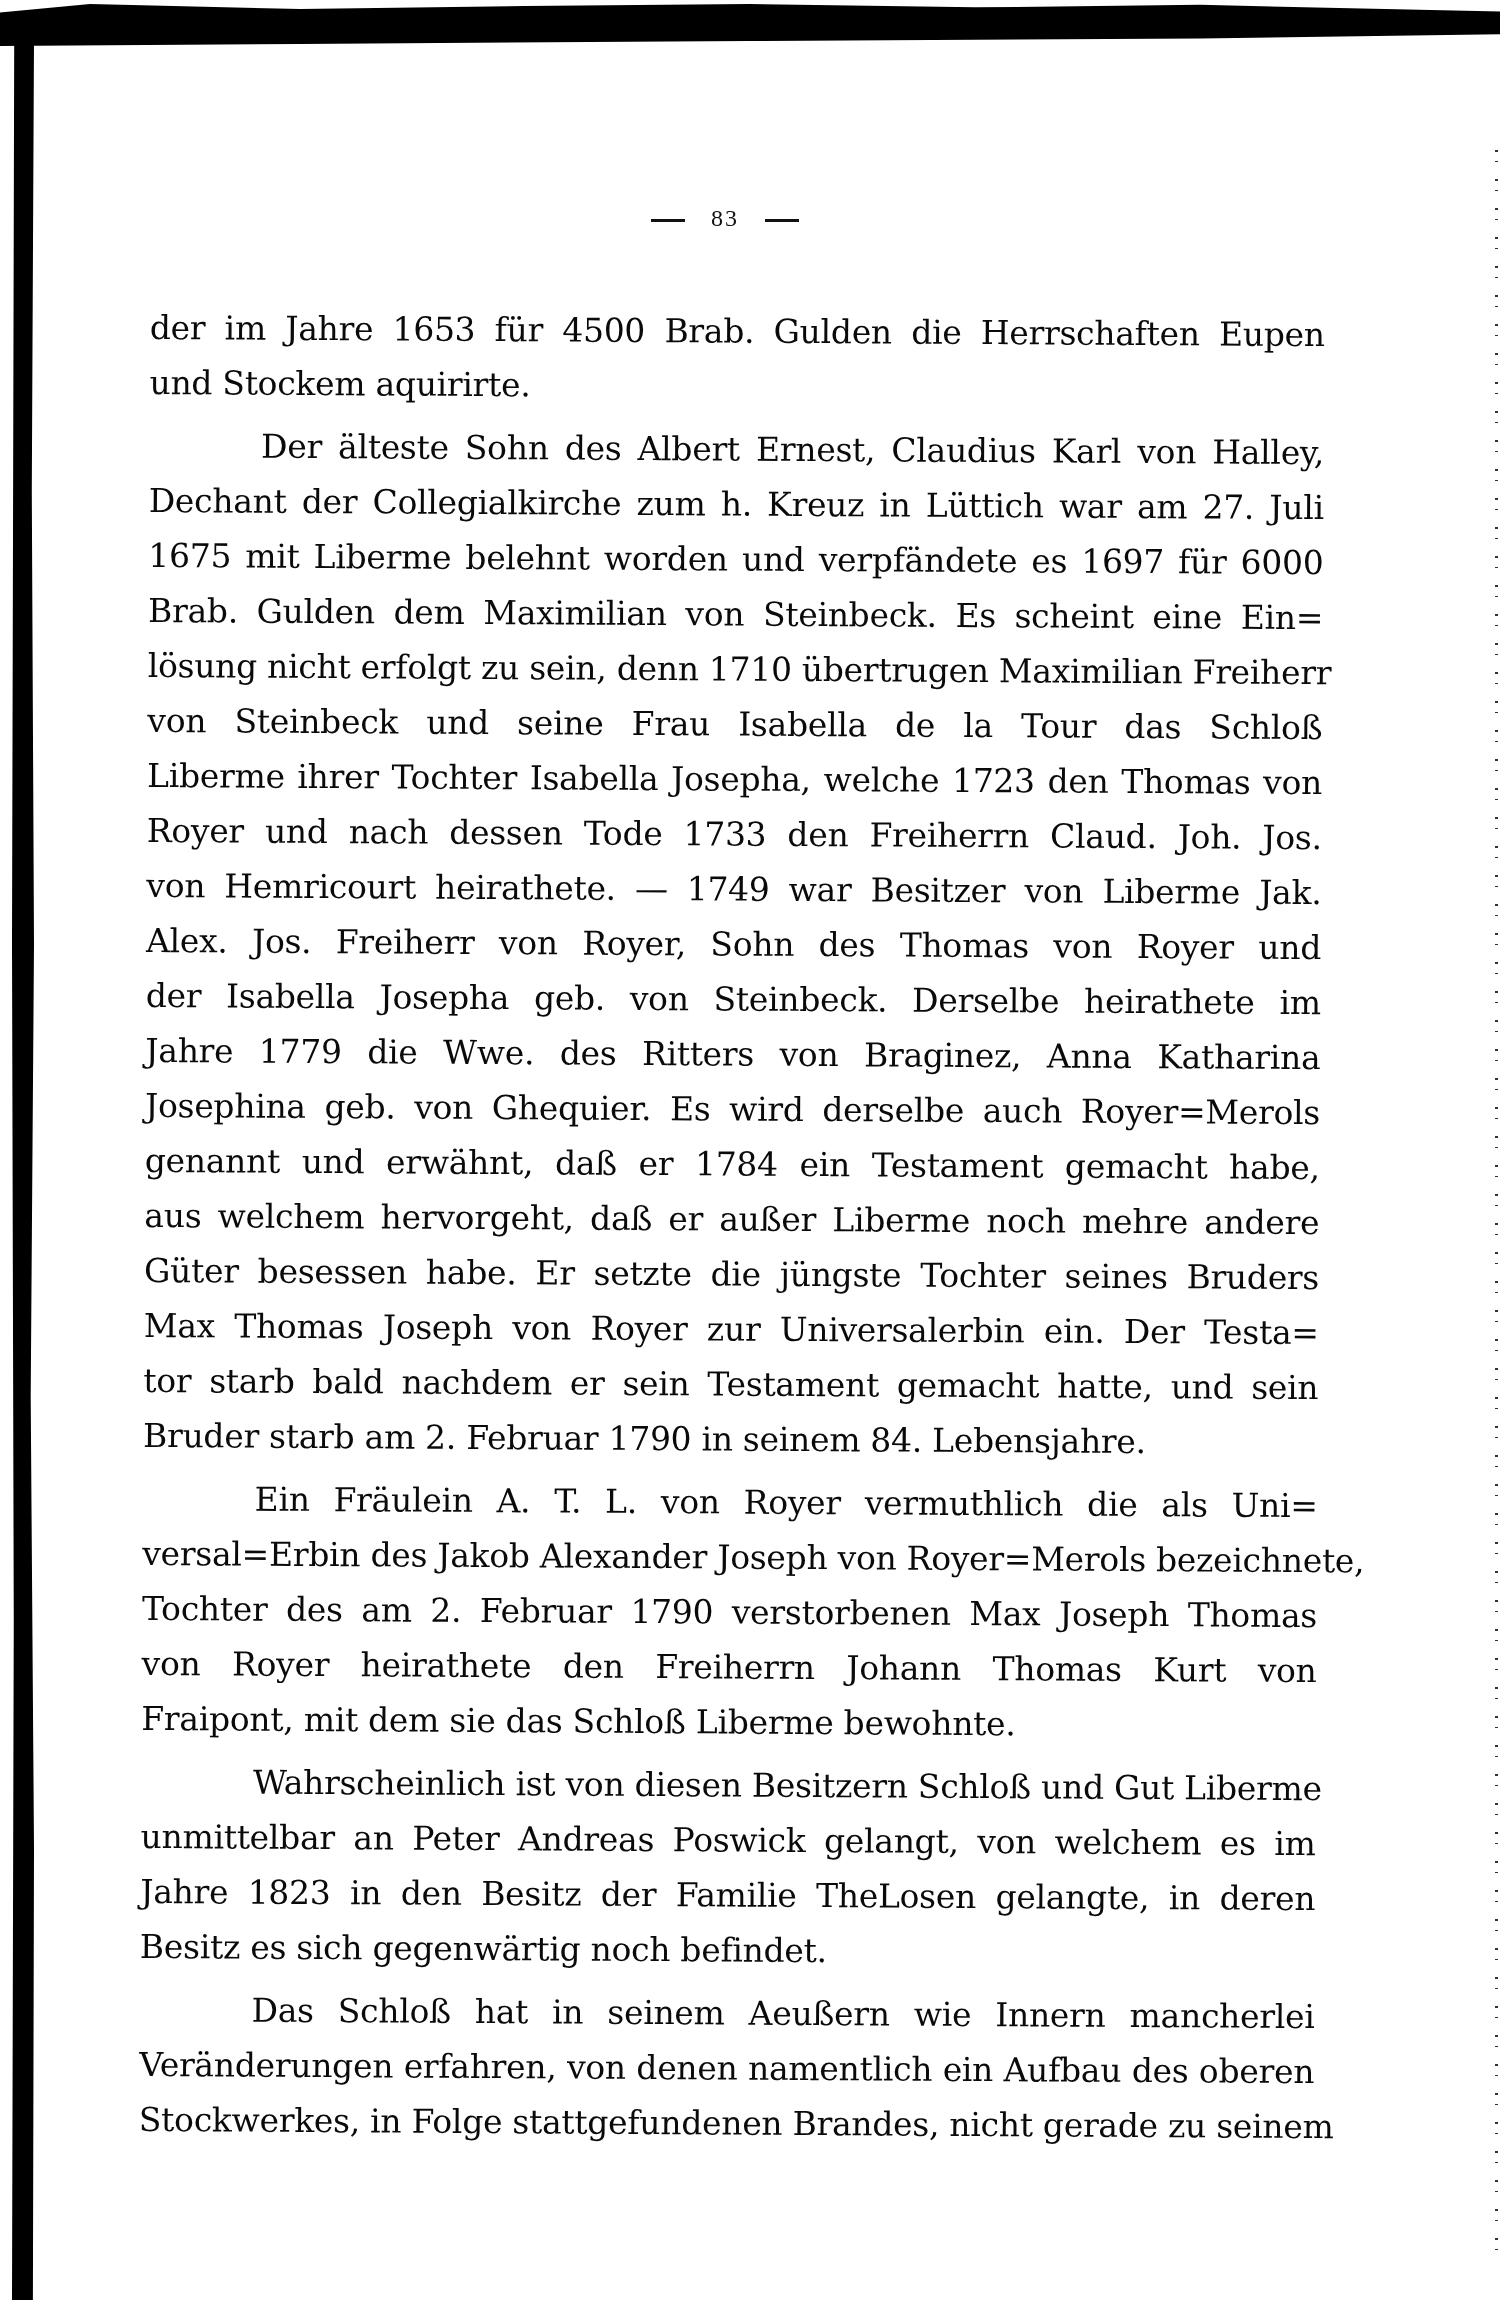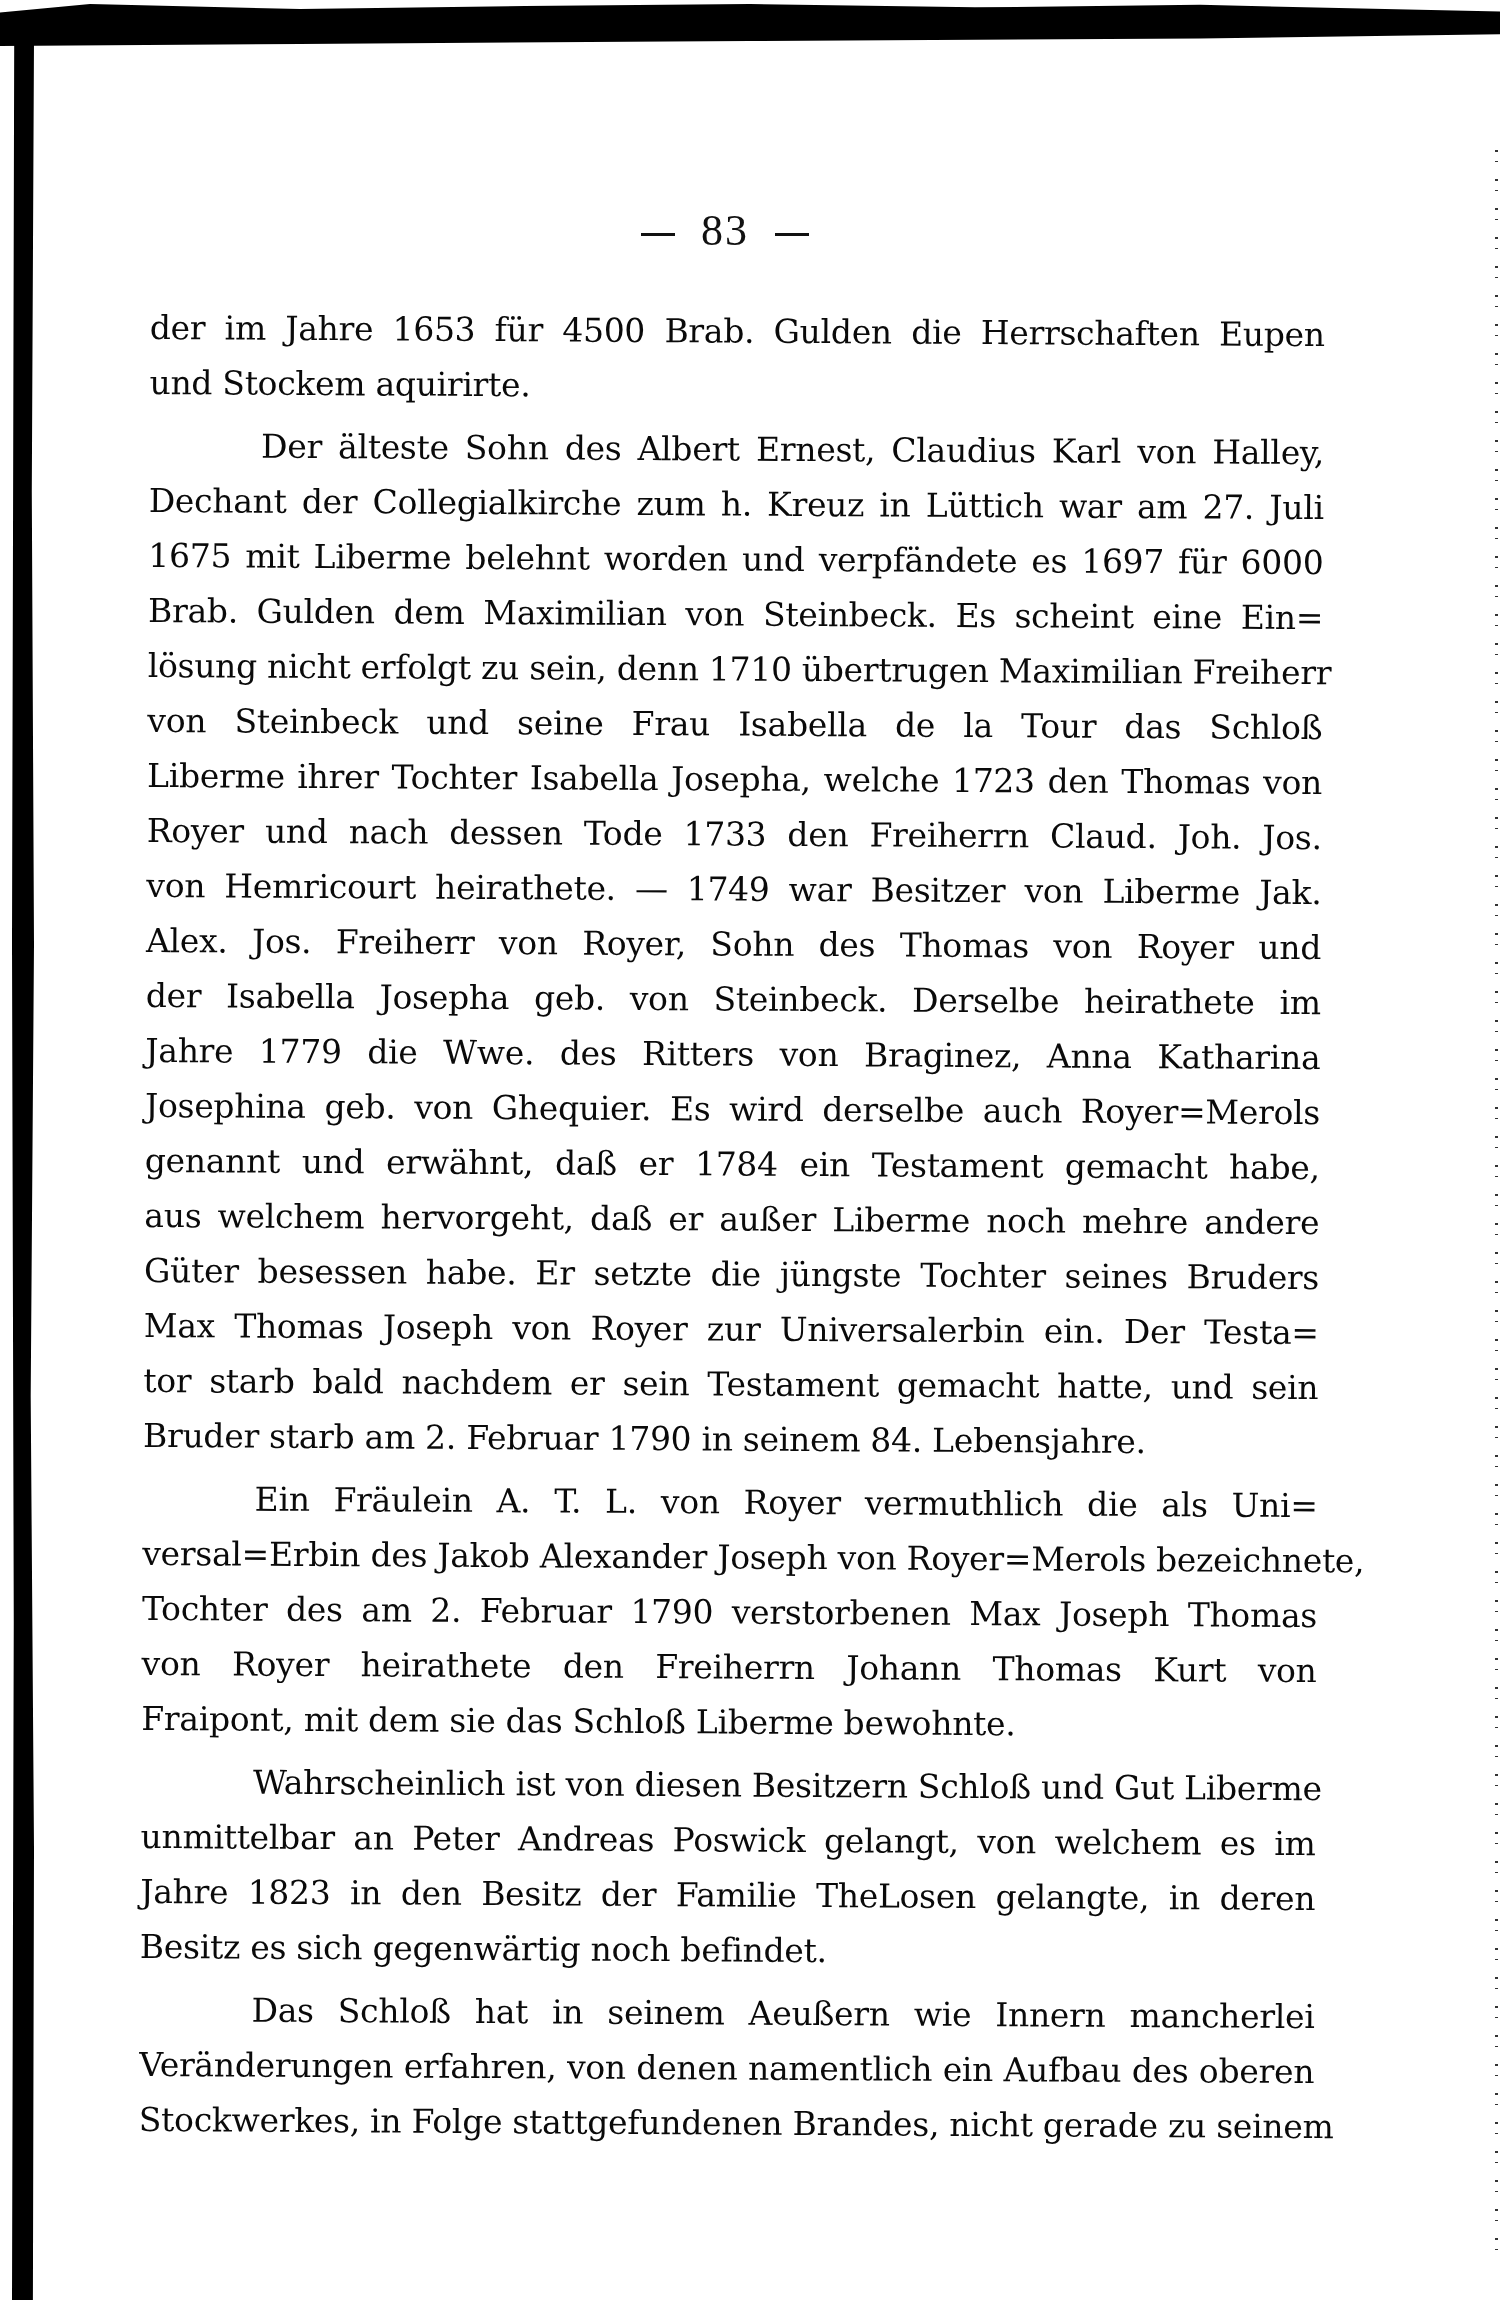--- a/index.html
+++ b/index.html
@@ -12,21 +12,21 @@
     position:absolute; left:12px; top:40px; width:22px; height:2260px; background:#000;
     clip-path: polygon(10% 0, 100% 0, 90% 20%, 100% 40%, 85% 60%, 100% 80%, 95% 100%, 0 100%, 8% 70%, 0 40%);
   }
   .right-speckle {
     position:absolute; left:1495px; top:150px; width:3px; height:2100px;
     background: repeating-linear-gradient(to bottom, #000 0 2px, transparent 2px 11px, #000 11px 12px, transparent 12px 29px);
     opacity:0.8;
   }
   .page-number {
     position:absolute; top:205px; left:0; width:1450px; text-align:center;
-    font-family:"Liberation Serif", serif; font-size:44px; color:#111; letter-spacing:2px;
+    font-family:"Liberation Serif", serif; font-size:24px; color:#111; letter-spacing:2px;
   }
   .page-number .dash { display:inline-block; width:34px; height:3px; background:#111; vertical-align:middle; margin:0 26px; }
   .text-block {
     position:absolute; left:150px; top:300px; width:1175px;
     font-family:"DejaVu Serif", serif; font-size:33px; color:#0a0a0a;
     transform: skewX(0deg) rotate(0.35deg); transform-origin: 0 0;
   }
   .line {
     height:55px; line-height:55px; white-space:nowrap; overflow:visible;
     text-align:justify; text-align-last:justify; letter-spacing:-0.3px;

